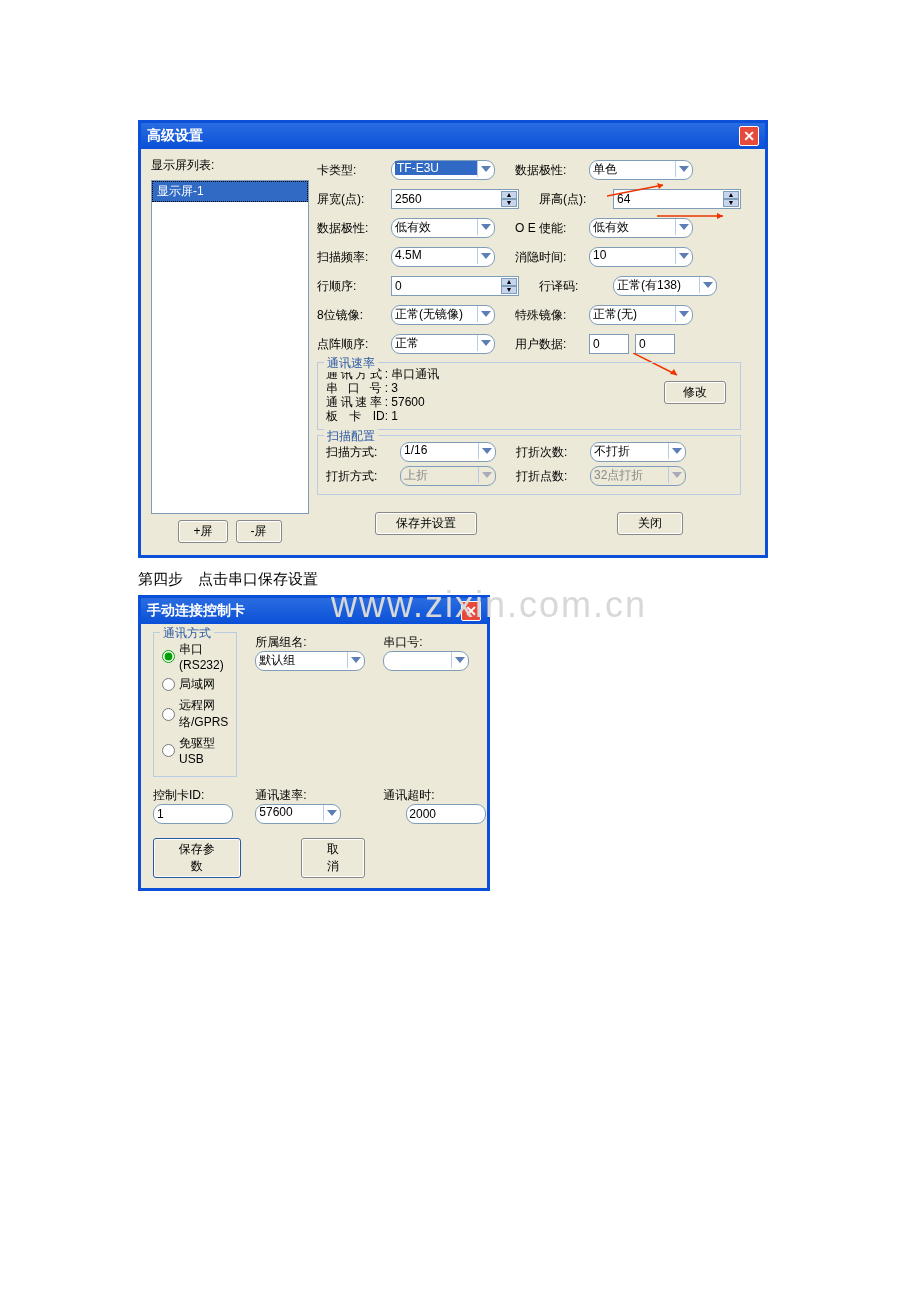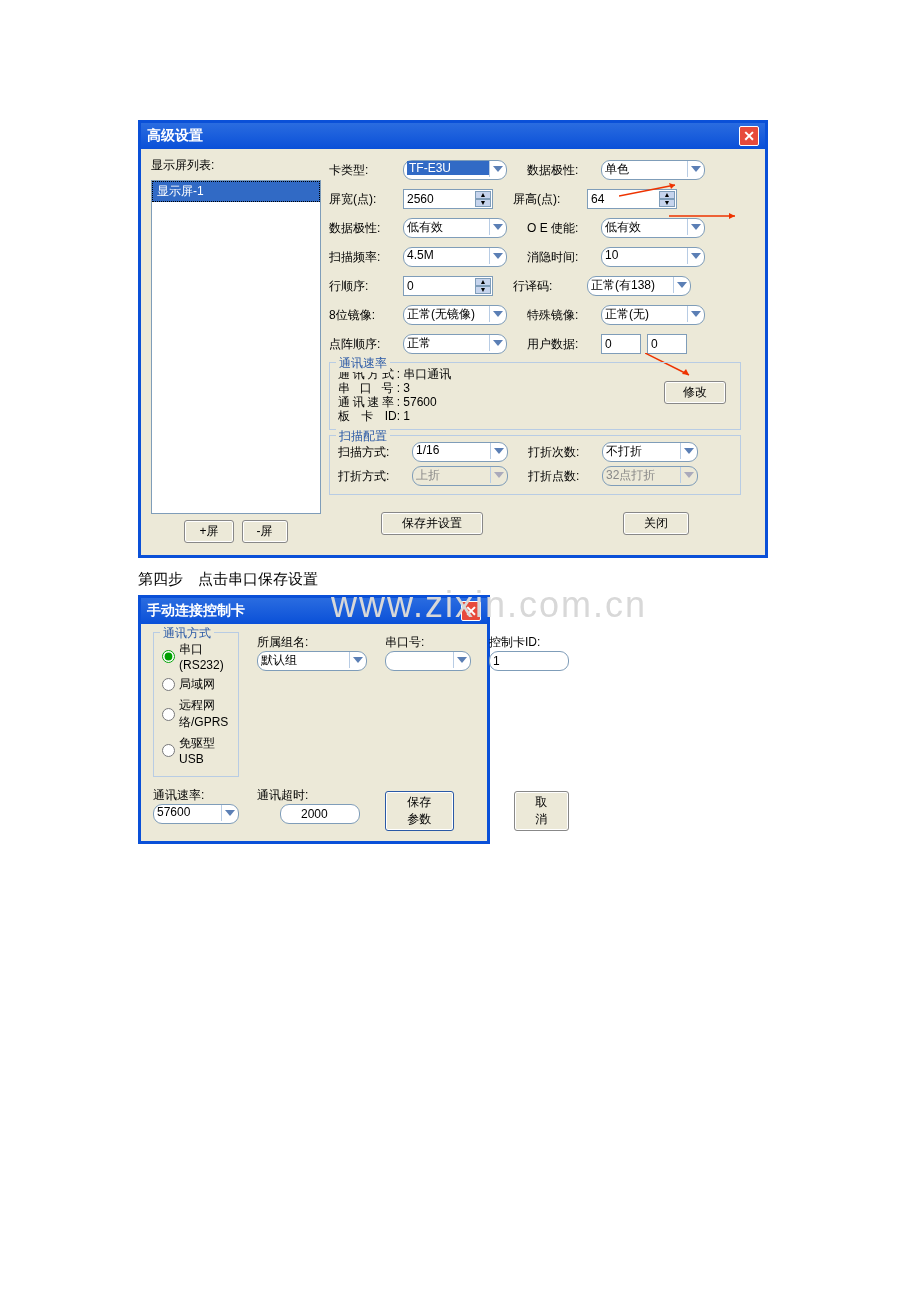--- a/index.html
+++ b/index.html
@@ -21,21 +21,21 @@
   .row { display:flex; align-items:center; height:26px; }
   .lab { width: 74px; }
   .lab2 { width: 74px; }
   .spacer { width: 20px; }
   .combo, .numbox, .txtbox { height:20px; border:1px solid #7F9DB9; background:#fff; font-family:inherit; font-size:12px; padding:0 3px; }
   .combo { width: 104px; position:relative; display:flex; align-items:flex-start;border-radius:9px; }
   .combo.disabled { background:#ECE9D8; color:#888; }
   .combo .val { flex:1; }
   .darrow { width:16px; height:16px; display:flex; align-items:center; justify-content:center; border-left:1px solid #B8CCE4; margin-right:-2px; }
   .darrow svg { display:block; }
-  .numbox { width:90px; display:flex; align-items:center; }
+  .numbox { width:128px; display:flex; align-items:center; }
   .numbox .val { flex:1; }
   .spinner { width:16px; display:flex; flex-direction:column; margin-right:-2px; }
   .spinner span { height:8px; background:#C6D4ED; border:1px solid #7F9DB9; font-size:7px; line-height:6px; text-align:center; cursor:pointer; }
   .txtbox { width:40px; }
   .selected-combo .val { background:#316AC5; color:#fff; padding:0 2px; }
 
   .groupbox { border:1px solid #B8CCE4; margin-top:2px; padding:4px 8px 6px 8px; position:relative; }
   .grouptitle { position:absolute; top:-8px; left:6px; background:#ECE9D8; color:#2A59A6; padding:0 3px; font-size:12px; }
 
   .info-lines { line-height:14px; font-size:12px; }
@@ -43,21 +43,21 @@
   .modifybtn { position:absolute; right:14px; top:18px; padding:2px 18px; }
 
   .bottomrow { display:flex; justify-content:center; gap:140px; margin-top:14px; padding-bottom:8px;}
   .bottomrow .xpbtn { padding:2px 20px;font-family:Liberation Mono, monospace; }
 
   .red-arrow { position:absolute; pointer-events:none; }
 
   .step-text { margin: 12px 0 6px 138px; font-family:"SimSun","宋体"; font-size:15px; }
 
   .win2 { width: 352px; margin-left: 138px; border:3px solid #0A50D8; background:#ECE9D8; }
-  .body2 { padding:8px 12px 10px 12px; display:grid; grid-template-columns: 1fr 1fr 1fr 1fr; column-gap:18px; row-gap:8px; }
+  .body2 { padding:8px 12px 10px 12px; display:grid; grid-template-columns: 1fr 1fr 1fr; column-gap:18px; row-gap:8px; }
   .group2 { border:1px solid #B8CCE4; padding:8px 8px 6px 8px; position:relative; }
   .group2 .grouptitle { background:#ECE9D8; }
   .radio-row { display:flex; align-items:center; gap:4px; margin-bottom:4px; }
   .radio-row input { accent-color:#00A000; }
   .field-lab { margin-top:2px; }
   .small-combo { width:86px; }
   .small-txt { width:80px; }
   .btnrow2 { display:flex; justify-content:center; gap:60px; grid-column: span 2; margin-top:6px;}
   .btnrow2 .xpbtn { padding:2px 20px; }
 
@@ -374,21 +374,21 @@
             <span class="val">57600</span>
             <span class="darrow">
               <svg width="10" height="6">
                 <polygon points="0,0 10,0 5,6" fill="#5B7FB5"></polygon>
               </svg>
             </span>
           </div>
       </div>
       <div>
         <div class="field-lab">通讯超时:</div>
-        <input class="combo small-txt" style="padding: 0px 20px; margin-left: 23px;" value="2000">
+        <input class="combo small-txt" style="padding: 0px 2px; margin-left: 23px;" value="2000">
       </div>
 
       <div class="btnrow2">
         <button class="xpbtn" style="border:1px solid #2A59A6;">保存参数</button>
         <button class="xpbtn">取消</button>
       </div>
     </div>
   </div>
 
 </div>

